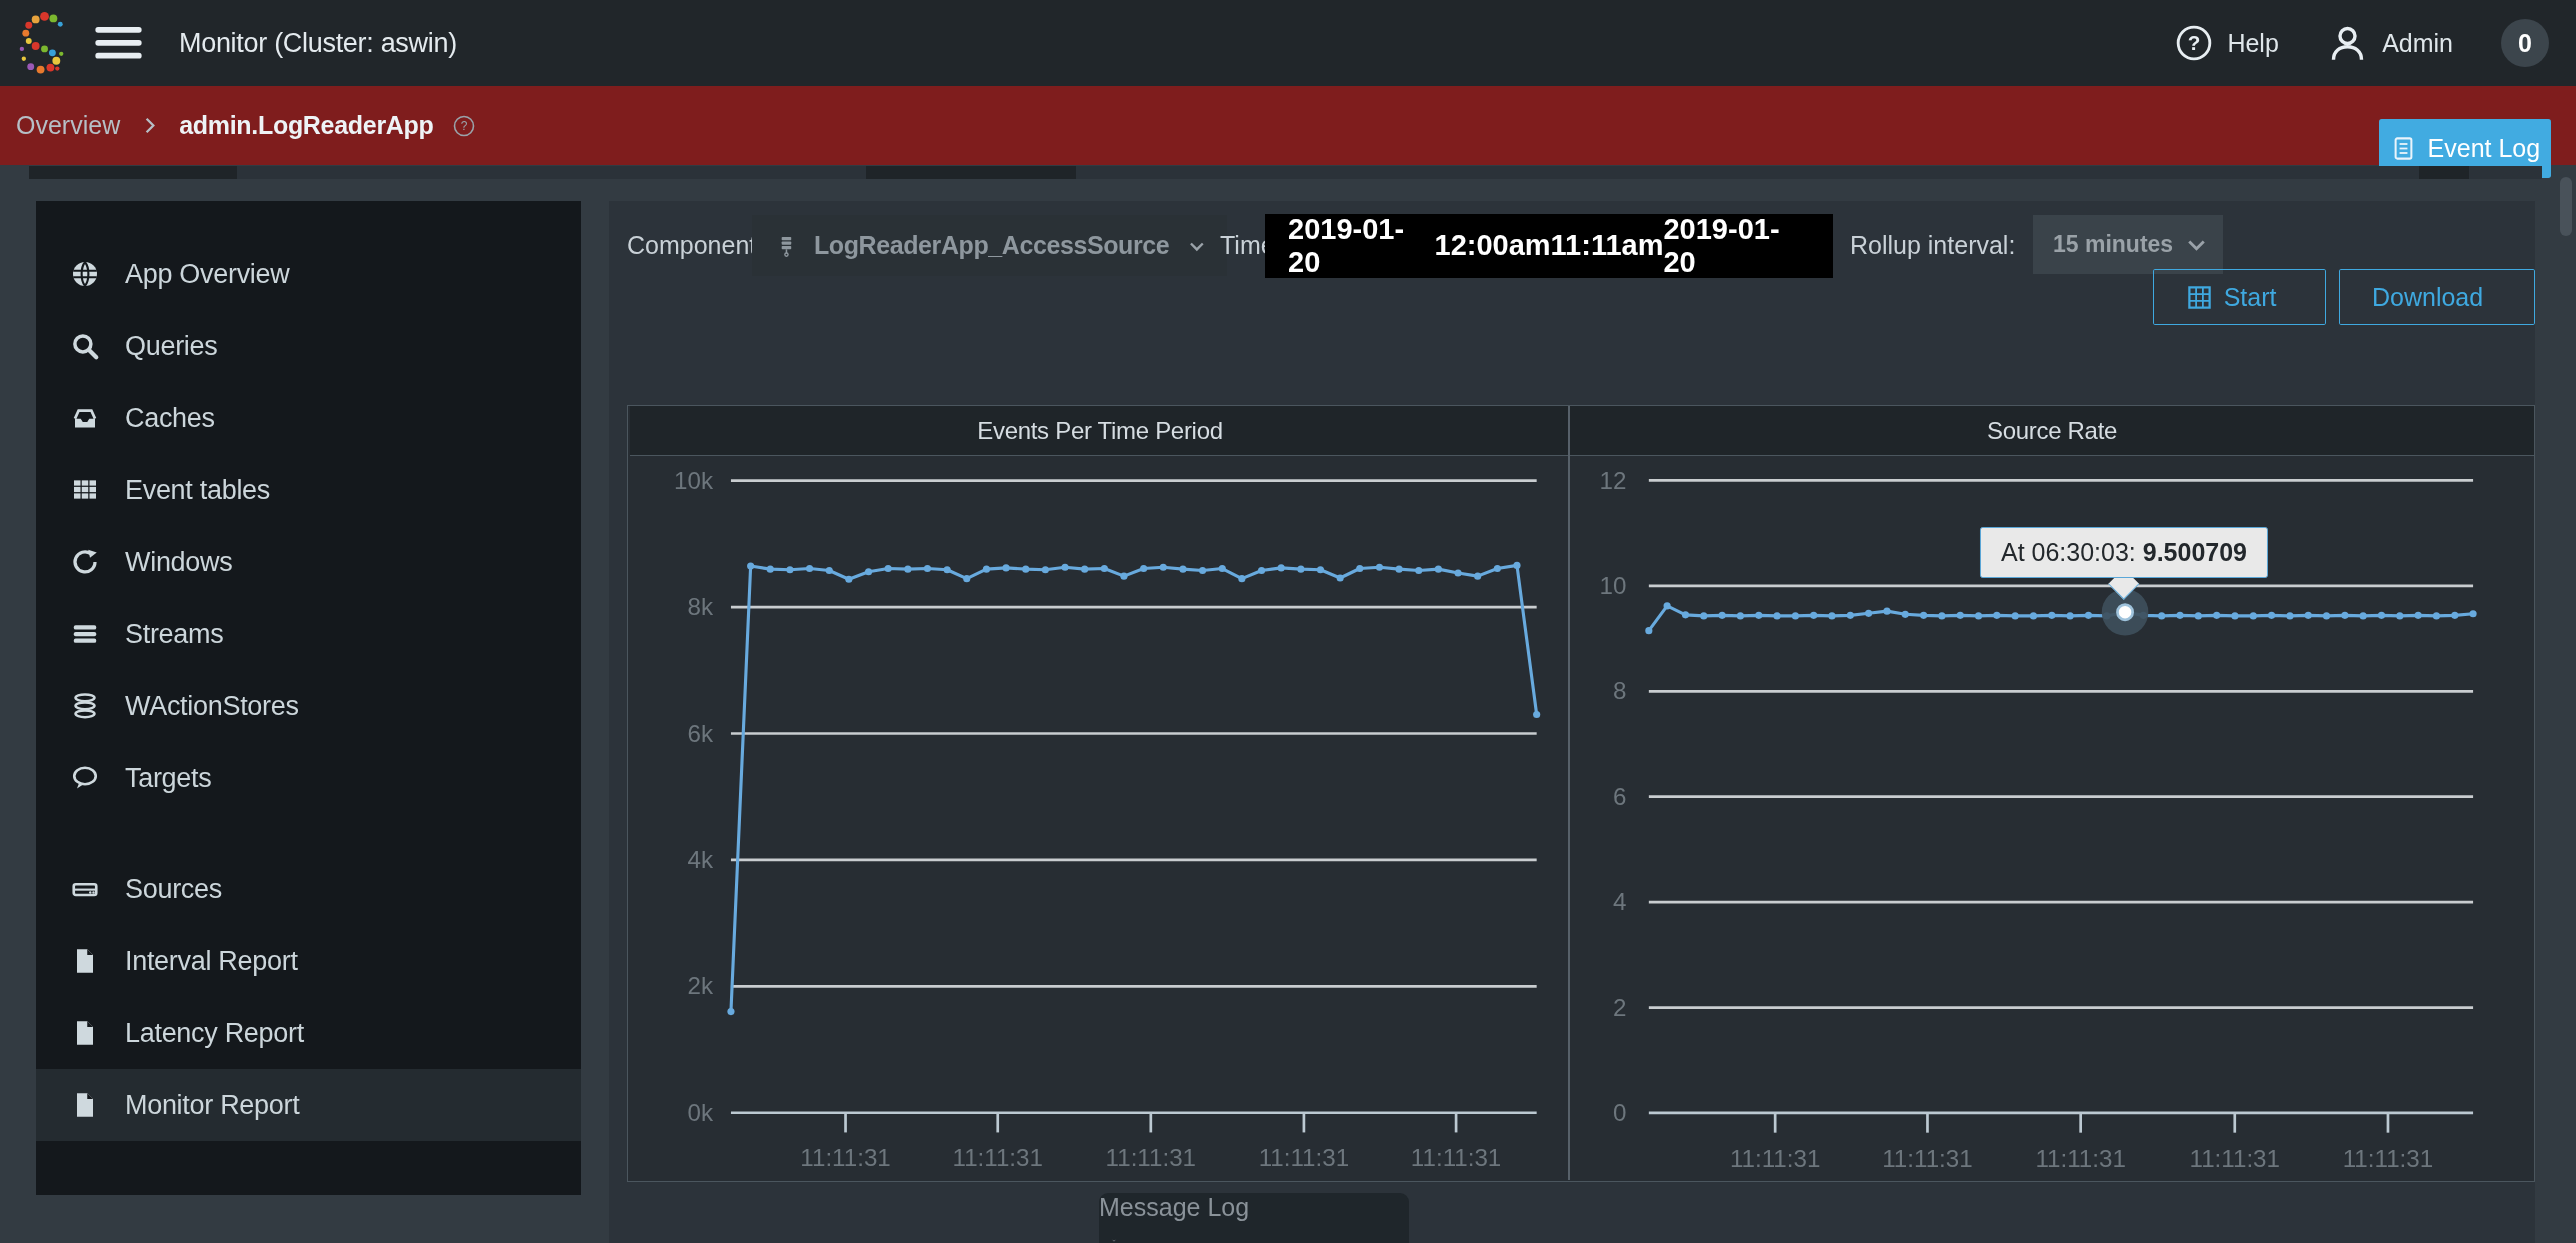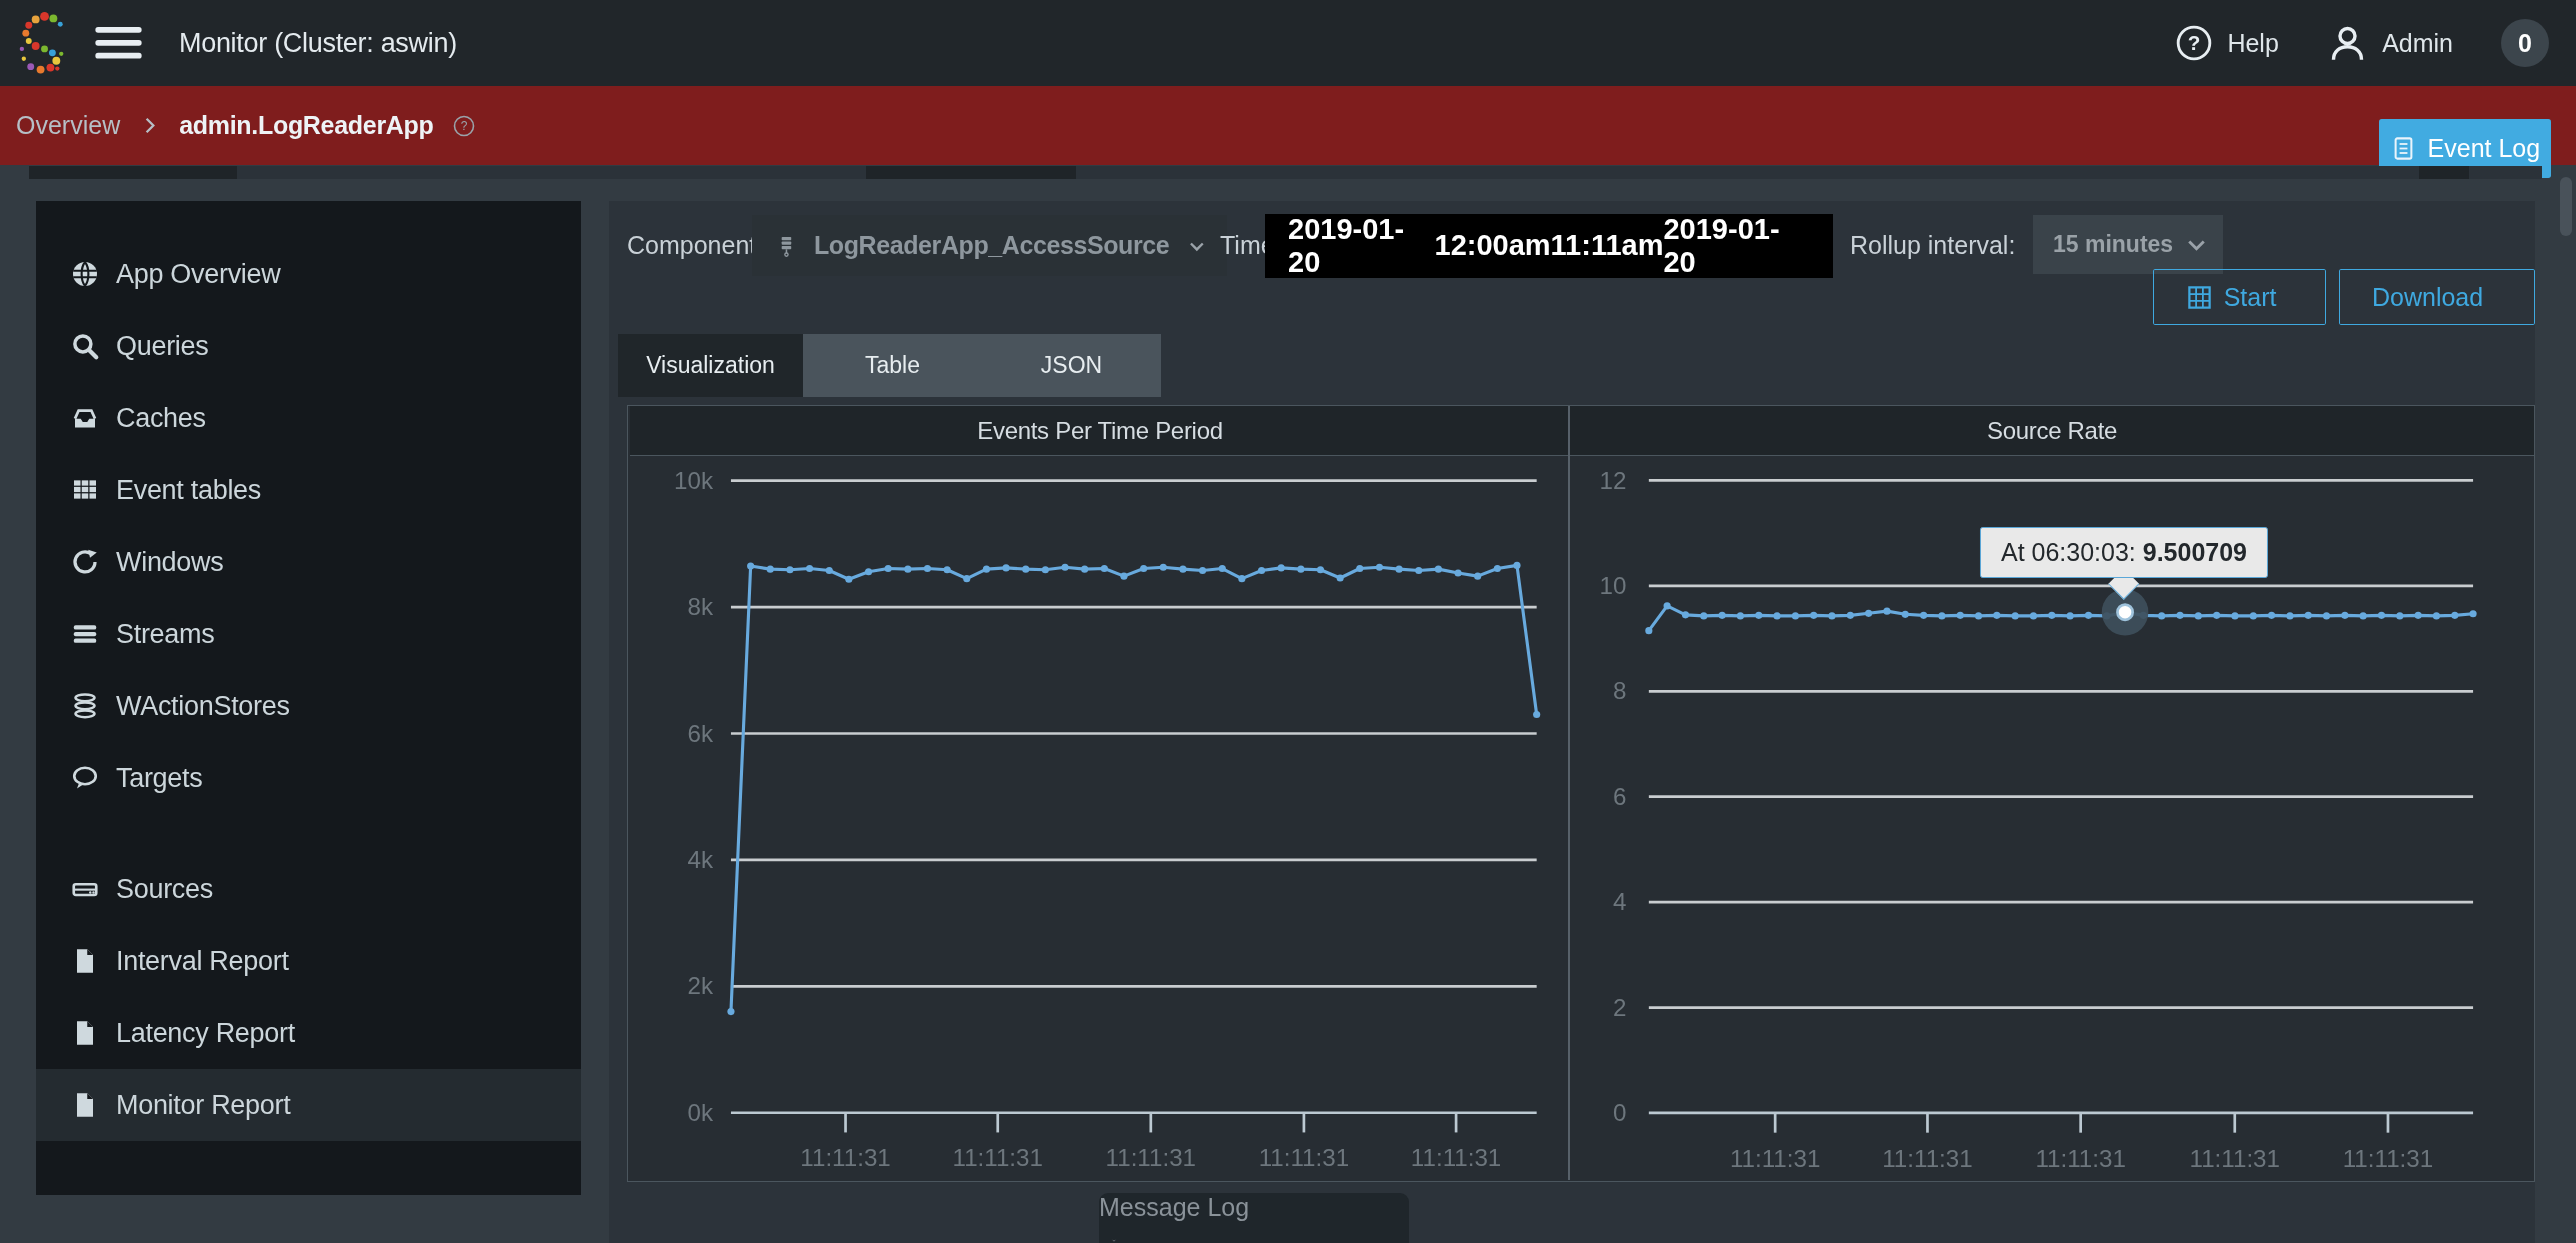--- a/index.html
+++ b/index.html
@@ -21,21 +21,21 @@
   .crumbbar { position:absolute; left:0; top:86px; width:2576px; height:79px; background:#7f1d1d; }
   .crumbs { position:absolute; left:16px; top:0; height:79px; display:flex; align-items:center; gap:18px; font-size:25px; }
   .crumb-root { color:#b6bfc6; cursor:pointer; }
   .crumb-cur { color:#eef3f6; font-weight:bold; letter-spacing:-0.3px; }
   .eventlog-btn { position:absolute; right:25px; top:9px; width:172px; height:59px; background:#41abe1; border:none; border-radius:2.7px; color:#fff; font-size:25px; display:flex; align-items:center; justify-content:center; gap:10.7px; cursor:pointer; font-family:inherit;margin-top:24px; }
   
   .cutrow { position:absolute; left:29px; top:166px; width:2513px; height:13.4px; background:#2b3239; }
   .cutrow .dark { position:absolute; top:0; height:13.4px; background:#1f2428; }
   
   .sidebar { position:absolute; left:36px; top:201px; width:545px; height:994px; background:#14181c; padding-top:37px; }
-  .side-item { height:72px; display:flex; align-items:center; padding-left:34px; gap:16px; font-size:27px; color:#ccd6db; cursor:pointer; letter-spacing:-0.3px; }
+  .side-item { height:72px; display:flex; align-items:center; padding-left:34px; gap:25px; font-size:27px; color:#ccd6db; cursor:pointer; letter-spacing:-0.3px; }
   .side-item.active { background:#242b30; }
   .side-item .icn { width:30px; height:30px; flex:0 0 30px; color:#cfd9de; }
   .side-gap { height:39px; }
   
   .main { position:absolute; left:609px; top:201px; width:1926px; height:1043px; background:#2c333a; }
   .tb-label { position:absolute; font-size:25px; color:#c9d1d7; }
   .component-dd { position:absolute; left:143px; top:14.3px; width:475px; height:61px; background:#2a3136; display:flex; align-items:center; padding:0 18px 0 23px; gap:16px; cursor:pointer; }
   .component-dd .val { font-size:25px; font-weight:bold; color:#8e979e; flex:1; letter-spacing:-0.4px; white-space:nowrap; }
   .timebox { position:absolute; left:656px; top:12.5px; width:568px; height:64px; background:#000; display:flex; align-items:center; justify-content:space-around; padding:0 23px; cursor:pointer; }
   .timebox span { color:#fff; font-size:29px; font-weight:bold; }
@@ -292,25 +292,20 @@
       <line x1="15" y1="3" x2="15" y2="21" stroke="#3fa9e0" stroke-width="1.6"></line>
       <line x1="3" y1="9" x2="21" y2="9" stroke="#3fa9e0" stroke-width="1.6"></line>
       <line x1="3" y1="15" x2="21" y2="15" stroke="#3fa9e0" stroke-width="1.6"></line>
     </svg>
     <span>Start</span>
   </button>
   <button class="outline-btn" id="download-btn">
     <span>Download</span>
   </button>
 
-  <div class="tabs" id="tabbar">
-      <div class="tab active">Visualization</div>
-      <div class="tab">Table</div>
-      <div class="tab">JSON</div>
-    </div>
 
   <div class="charts">
     <div class="chart-headers">
       <div class="chart-title l">Events Per Time Period</div>
       <div class="chart-title r">Source Rate</div>
     </div>
     <div class="vdivider"></div>
     <svg id="plot-left" class="plot" width="940" height="724" viewBox="0 0 1050 808">
         <line x1="115" y1="731" x2="1015" y2="731" stroke="#bcc9d2" stroke-width="3"></line>
         <text x="95" y="740" text-anchor="end" font-size="27" fill="#6d767d" font-family="Liberation Sans,sans-serif">0k</text>

